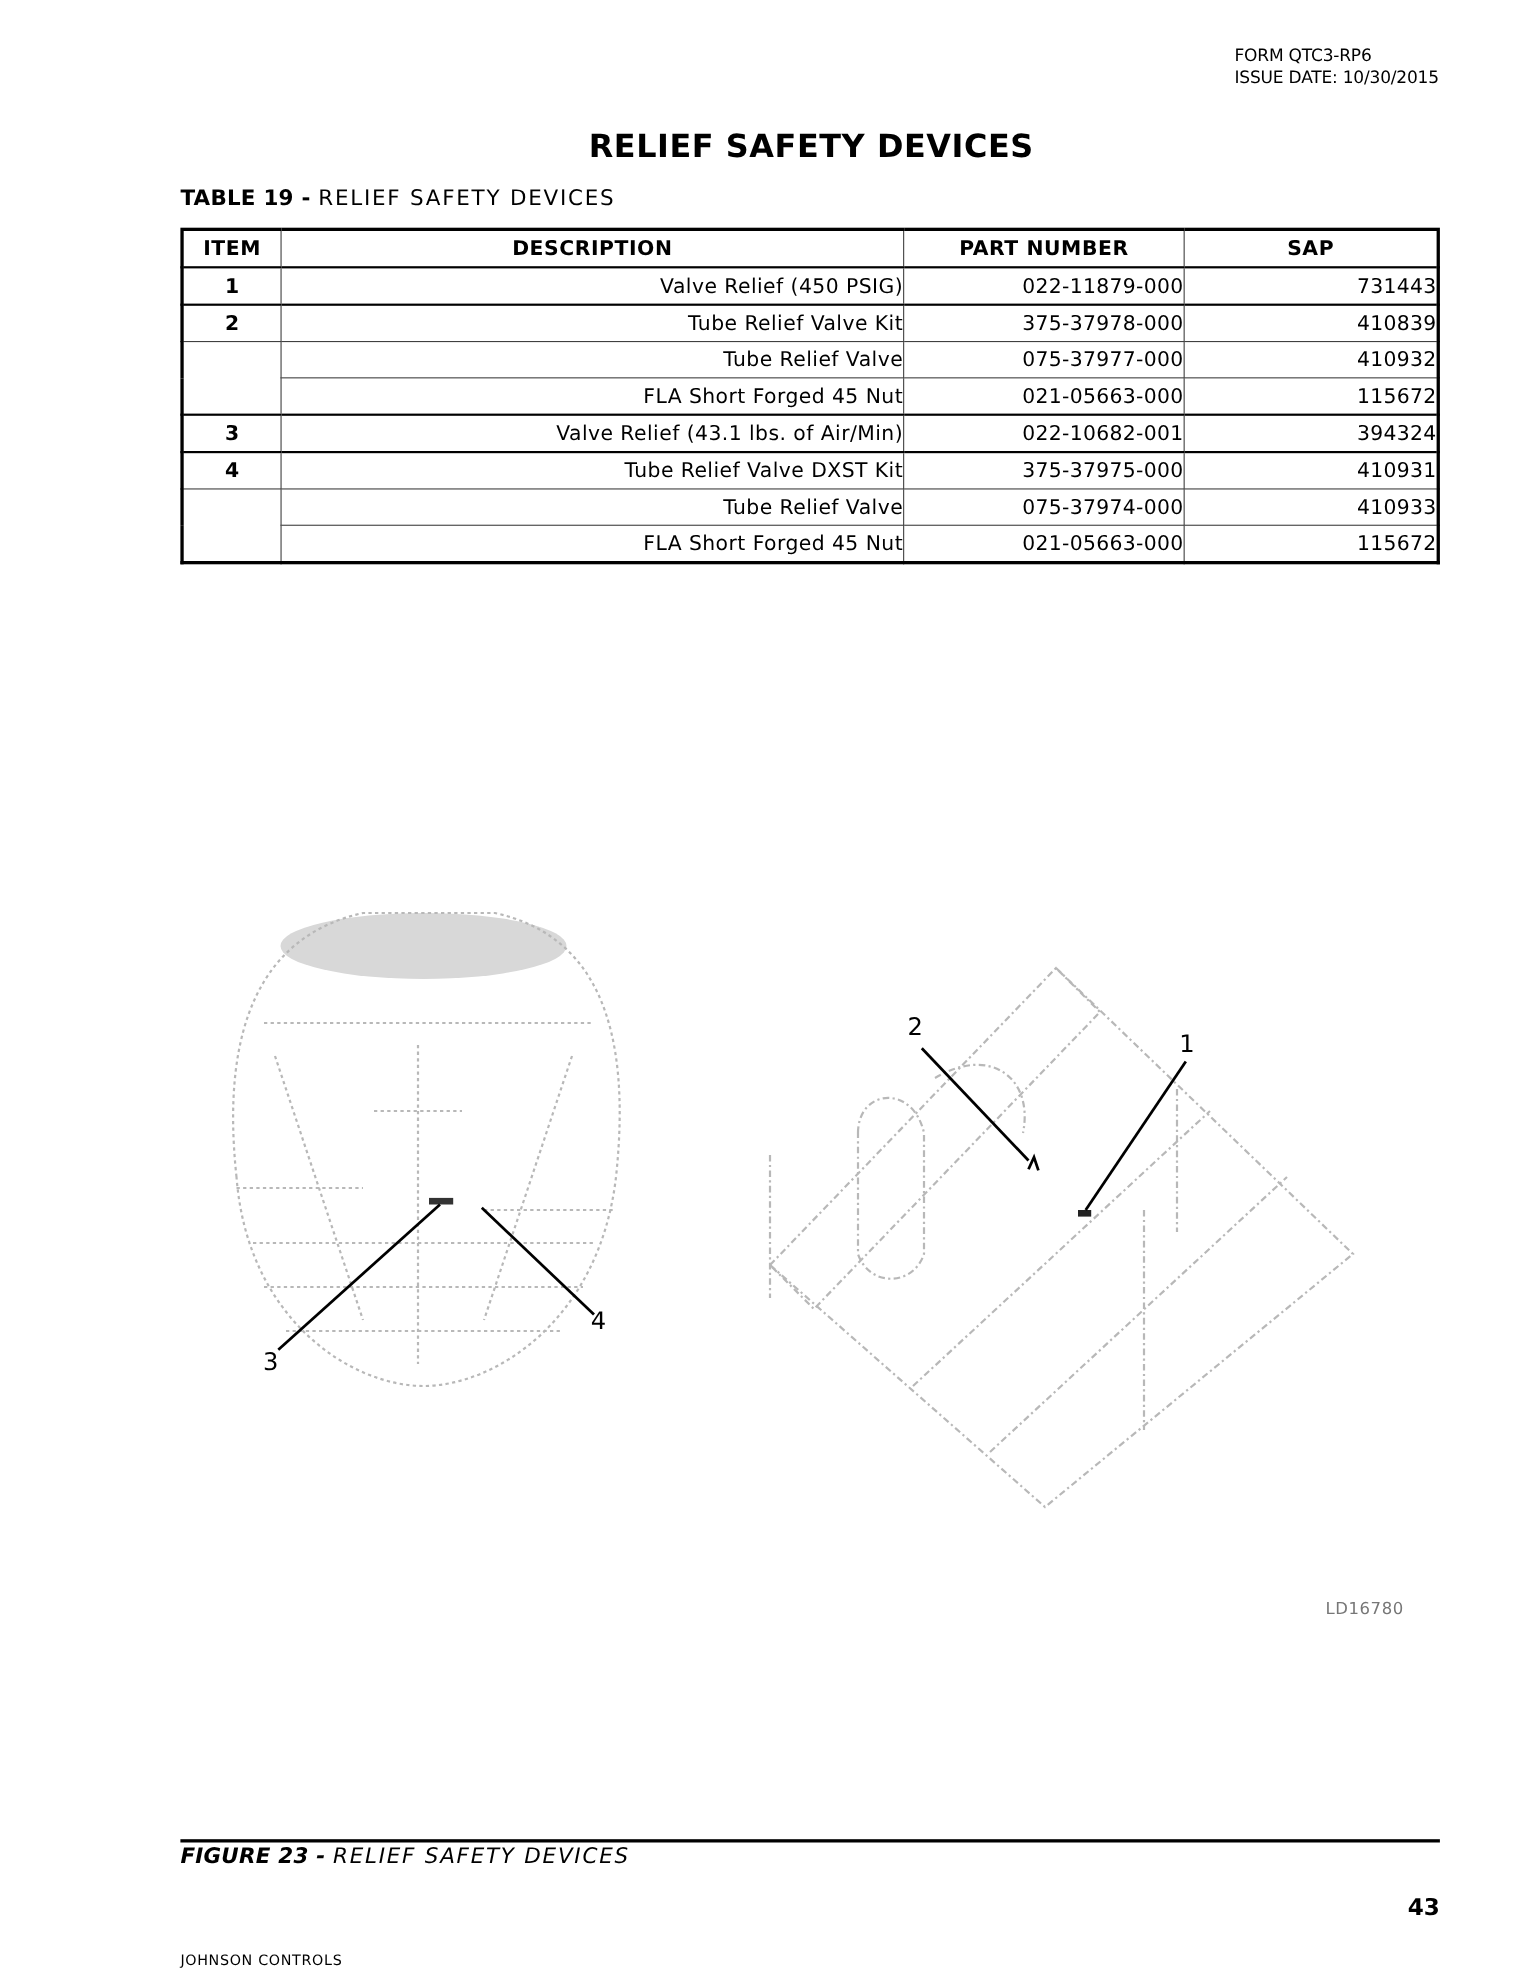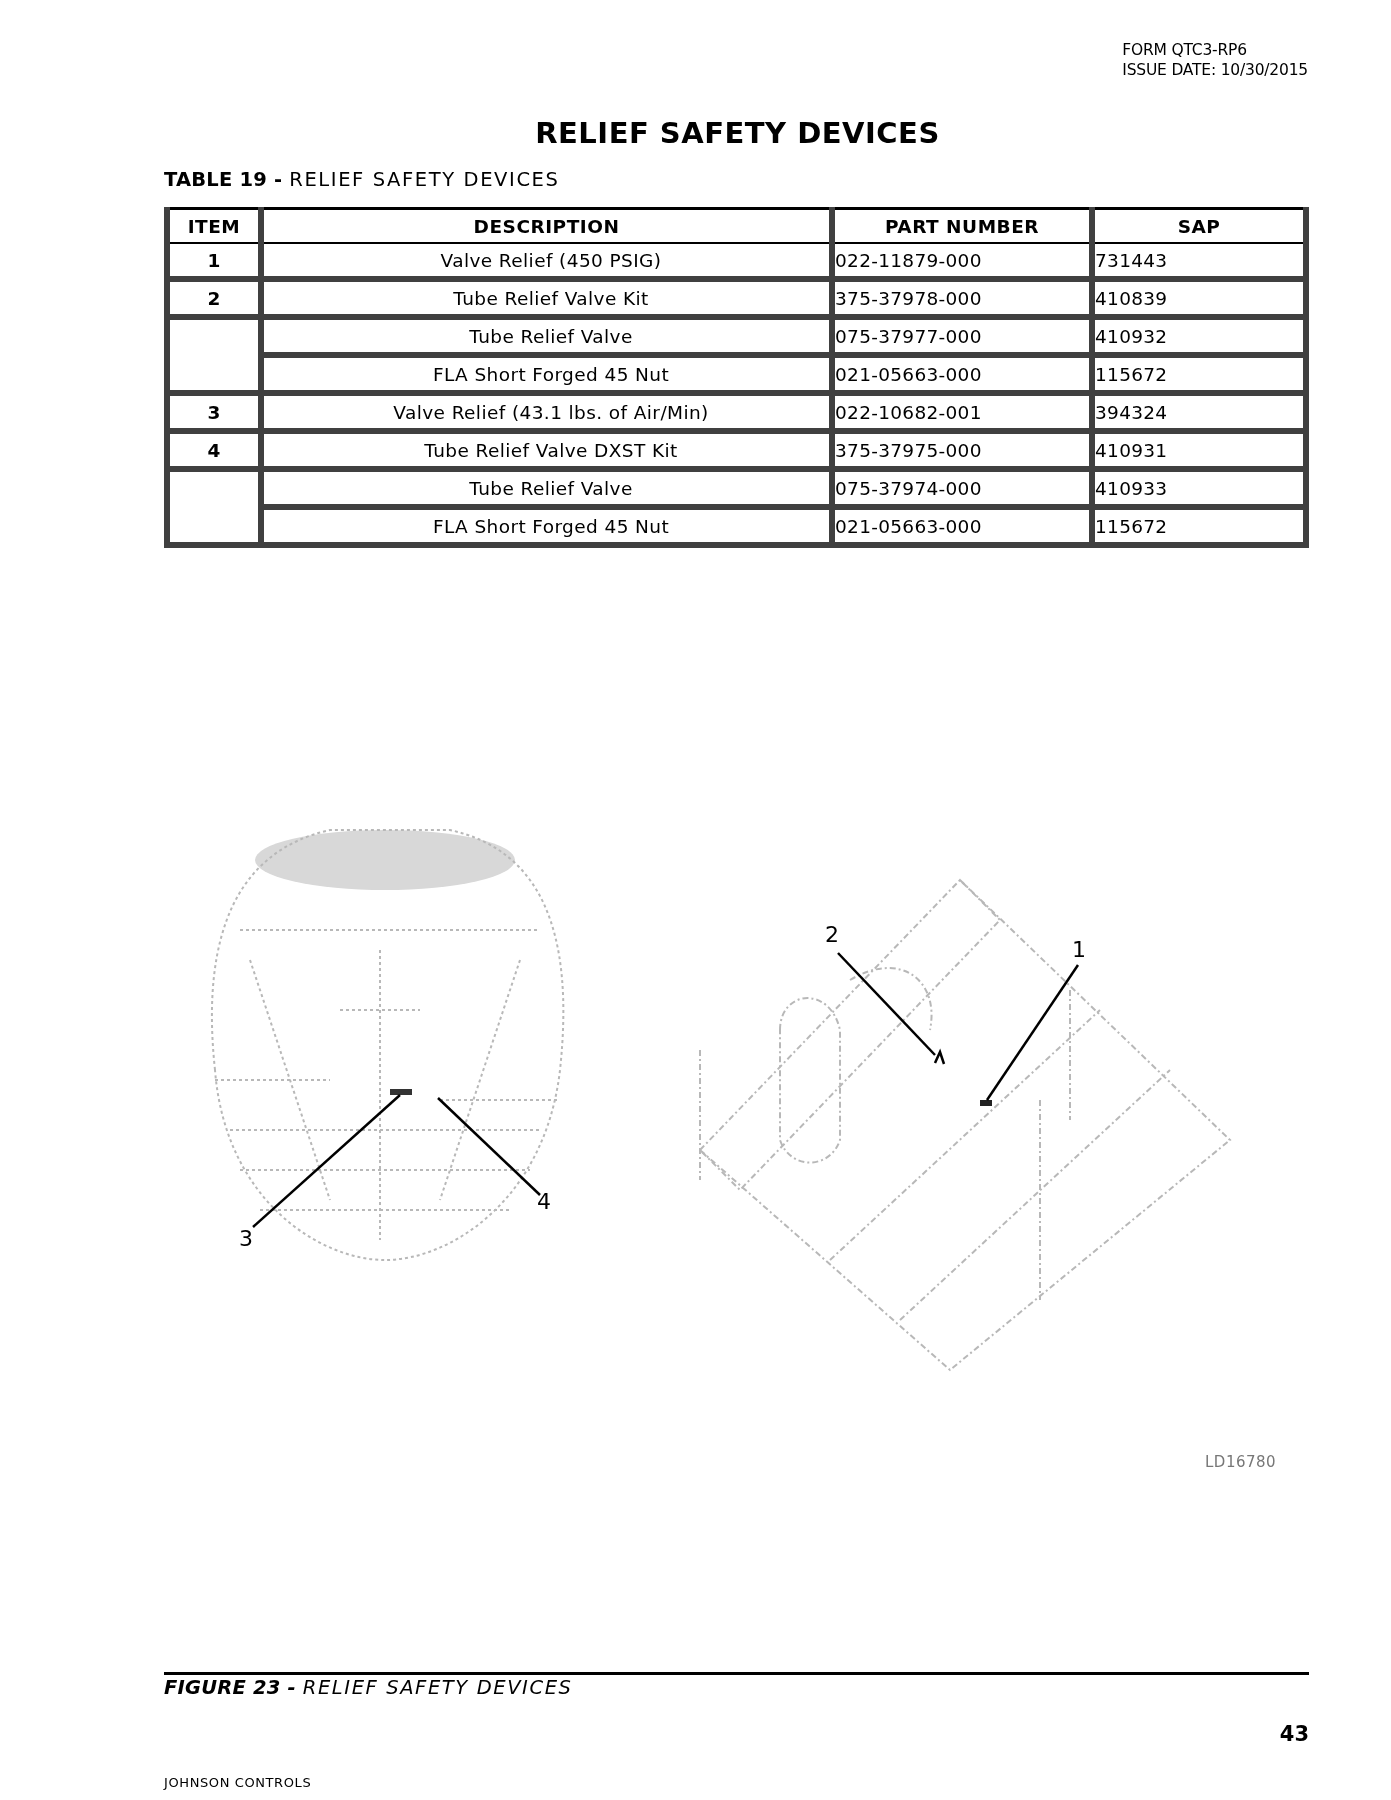--- a/index.html
+++ b/index.html
@@ -5,25 +5,25 @@
   html, body { margin:0; padding:0; background:#fff; }
   body { width:1391px; height:1800px; position:relative; overflow:hidden;
          font-family:"DejaVu Sans", sans-serif; color:#000; }
   .hdr { position:absolute; right:83px; top:40px; text-align:left;
          font-size:15.5px; line-height:20px; letter-spacing:-0.2px; }
   .title { position:absolute; left:0; width:1475px; top:116px; text-align:center;
            font-size:29px; font-weight:bold; letter-spacing:0.5px; }
   .caption { position:absolute; left:164px; font-size:19.5px; letter-spacing:1.6px; }
   .caption b { letter-spacing:0.2px; }
   table { position:absolute; left:164px; top:207px; width:1145px; border-collapse:collapse;padding-left:48px; }
-  td, th { border:6px solid #404040; height:32px; padding:0; font-size:18.5px; }
+  td, th { border:1px solid #404040; height:32px; padding:0; font-size:18.5px; }
   th { font-weight:bold; text-align:center; border-top:3px solid #000; border-bottom:2px solid #000; letter-spacing:0.5px; }
   td.item { text-align:center; font-weight:bold; }
-  td.desc { text-align:center; padding-left:9px; letter-spacing:0.4px; }
-  td.num { text-align:left; letter-spacing:0.3px; }
+  td.desc { text-align:right; padding-left:9px; letter-spacing:0.4px; }
+  td.num { text-align:right; letter-spacing:0.3px; }
   tr.grp td { border-top:2px solid #000; }
   table { border-left:3px solid #000; border-right:3px solid #000; border-bottom:3px solid #000; }
   .col-item { width:88px; } .col-desc { width:565px;margin-top:16px; } .col-part { width:254px; }
   .figure { position:absolute; left:190px; top:820px; width:1070px; height:560px; }
   .figid { position:absolute; left:1205px; top:1453px; font-size:15px; color:#777; letter-spacing:0.5px; }
   .rule { position:absolute; left:164px; top:1672px; width:1145px; height:3px; background:#000; }
   .footer-left { position:absolute; left:164px; top:1775px; font-size:13px; letter-spacing:0.6px; }
   .footer-right { position:absolute; right:82px; top:1722px; font-size:21px; font-weight:bold;text-align:center; }
 </style>
 </head>

